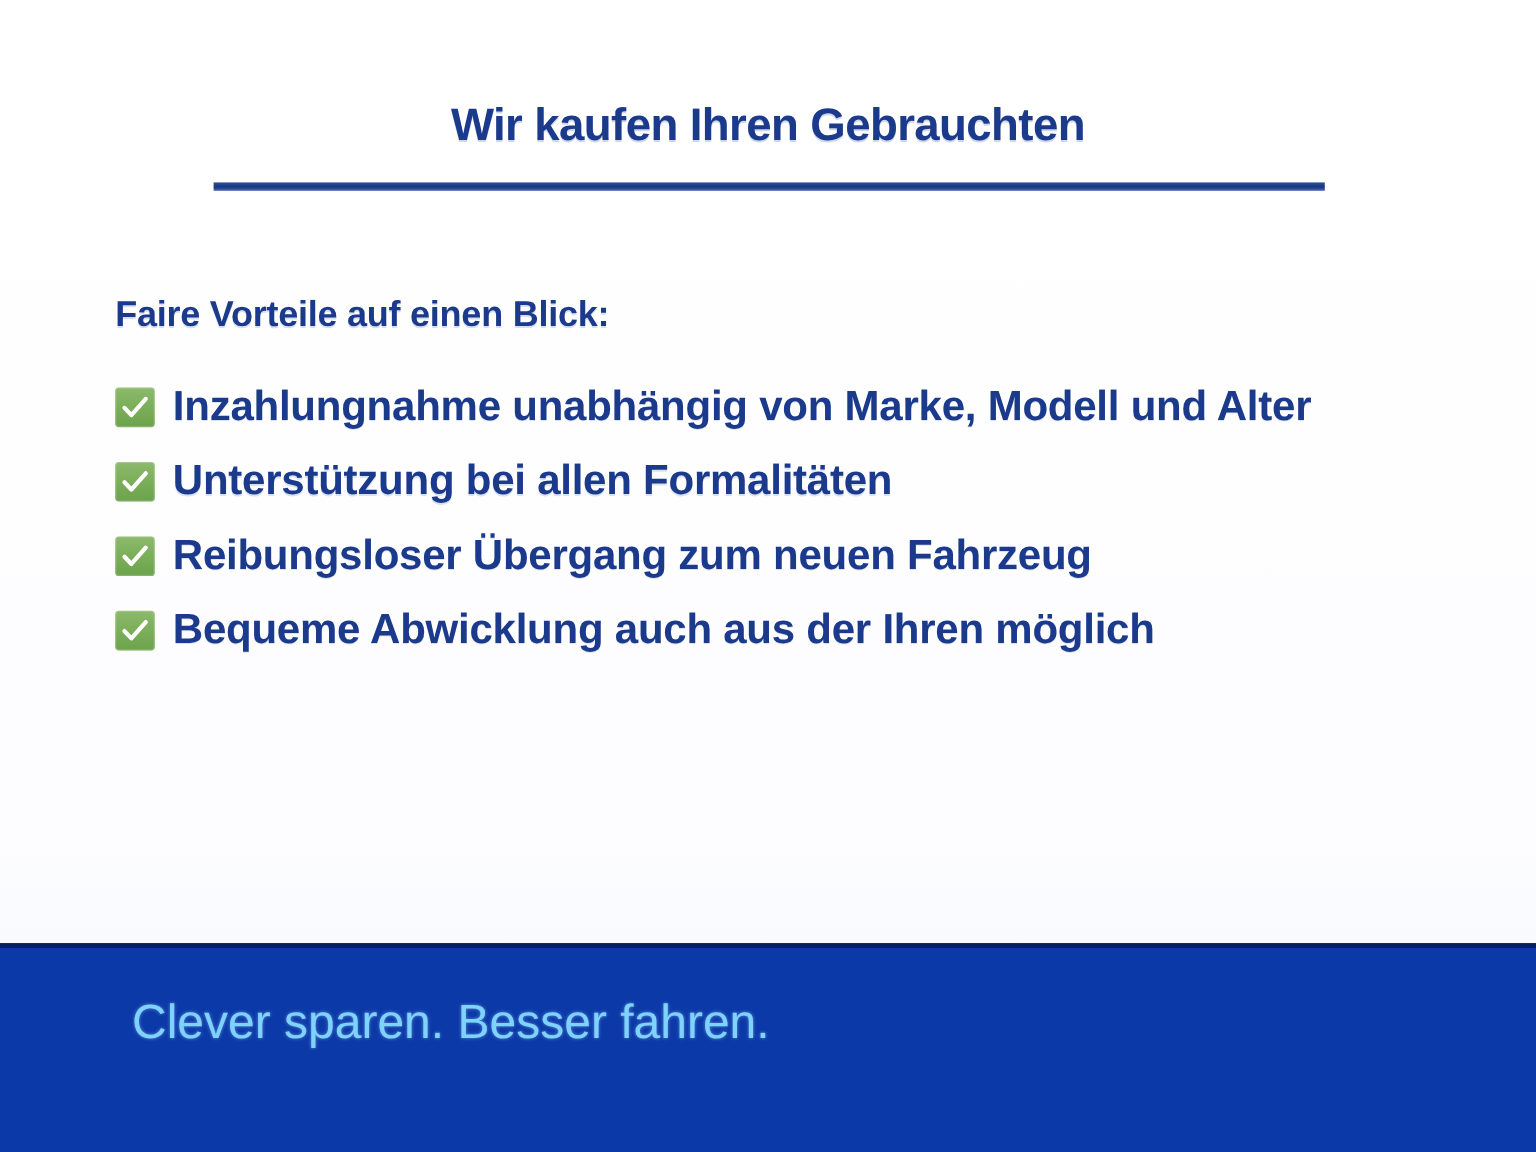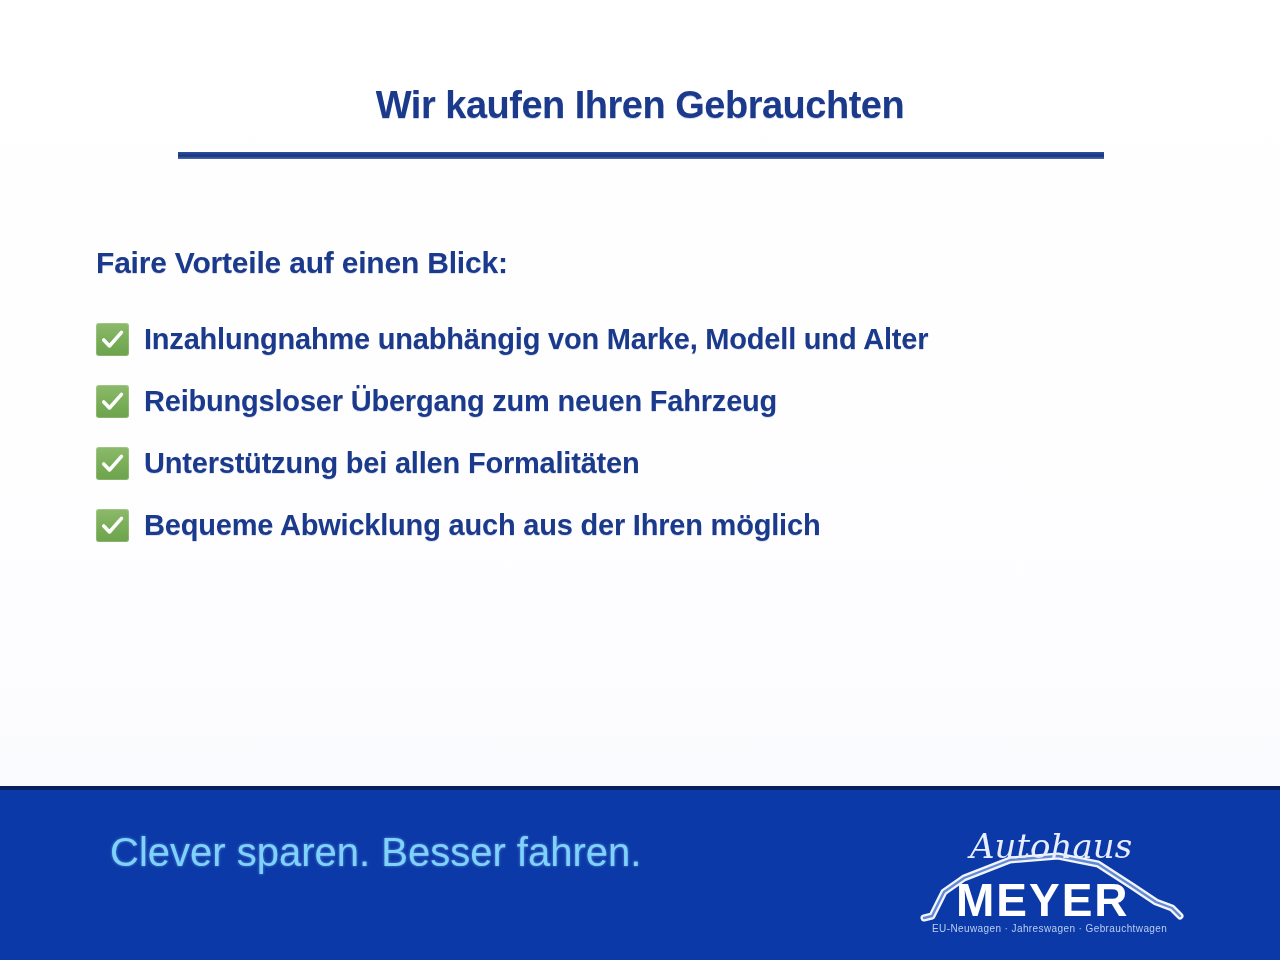--- a/index.html
+++ b/index.html
@@ -90,21 +90,21 @@
     display: flex;
     align-items: center;
     justify-content: center;
   }
   .check-icon svg {
     display: block;
     width: 25px;
     height: 25px;
   }
   .benefit-text {
-    font-size: 29px;
+    font-size: 35px;
     font-weight: bold;
     color: #1b3a8c;
     letter-spacing: -0.2px;
     white-space: nowrap;
     text-shadow: 0 1px 0 rgba(130,150,195,0.28);
   }
 
   
   .banner {
     position: absolute;
@@ -188,58 +188,45 @@
       <span class="benefit-text">Inzahlungnahme unabhängig von Marke, Modell und Alter</span>
     </li>
 
 
     <li class="benefit-item">
       <span class="check-icon">
         <svg viewBox="0 0 24 24" aria-hidden="true">
           <path d="M3.6 12.4 L9.1 18.2 L20.6 5.2" fill="none" stroke="#ffffff" stroke-width="3.4" stroke-linecap="round" stroke-linejoin="round"></path>
         </svg>
       </span>
+      <span class="benefit-text">Unterstützung bei allen Formalitäten</span>
+    </li>
+
+    <li class="benefit-item">
+      <span class="check-icon">
+        <svg viewBox="0 0 24 24" aria-hidden="true">
+          <path d="M3.6 12.4 L9.1 18.2 L20.6 5.2" fill="none" stroke="#ffffff" stroke-width="3.4" stroke-linecap="round" stroke-linejoin="round"></path>
+        </svg>
+      </span>
       <span class="benefit-text">Reibungsloser Übergang zum neuen Fahrzeug</span>
-    </li>
-
-    <li class="benefit-item">
-      <span class="check-icon">
-        <svg viewBox="0 0 24 24" aria-hidden="true">
-          <path d="M3.6 12.4 L9.1 18.2 L20.6 5.2" fill="none" stroke="#ffffff" stroke-width="3.4" stroke-linecap="round" stroke-linejoin="round"></path>
-        </svg>
-      </span>
-      <span class="benefit-text">Unterstützung bei allen Formalitäten</span>
     </li>
 
     <li class="benefit-item">
       <span class="check-icon">
         <svg viewBox="0 0 24 24" aria-hidden="true">
           <path d="M3.6 12.4 L9.1 18.2 L20.6 5.2" fill="none" stroke="#ffffff" stroke-width="3.4" stroke-linecap="round" stroke-linejoin="round"></path>
         </svg>
       </span>
       <span class="benefit-text">Bequeme Abwicklung auch aus der Ihren möglich</span>
     </li>
 
   </ul>
 
   <div class="banner">
     <div class="banner-inner">
 
       <div class="slogan">Clever sparen. Besser fahren.</div>
 
-      <div class="logo">
-        <svg viewBox="0 0 268 128" aria-hidden="true">
-
-          <path d="M6 106 L14 104 L26 80 L46 66 L92 48 L140 44 L180 52 L214 74 L238 90 L254 96 L262 104" fill="none" stroke="#ffffff" stroke-width="7" stroke-linecap="round" stroke-linejoin="round" opacity="0.95"></path>
-          <path d="M6 106 L14 104 L26 80 L46 66 L92 48 L140 44 L180 52 L214 74 L238 90 L254 96 L262 104" fill="none" stroke="#2a5cc4" stroke-width="2.4" stroke-linecap="round" stroke-linejoin="round" opacity="0.7"></path>
-
-          <text class="logo-script" x="52" y="46">Autohaus</text>
-
-          <text class="logo-word" x="38" y="104">MEYER</text>
-
-          <text class="logo-tagline" x="14" y="120">EU-Neuwagen · Jahreswagen · Gebrauchtwagen</text>
-        </svg>
-      </div>
 
     </div>
   </div>
 
 </div>
 
 </body></html>

